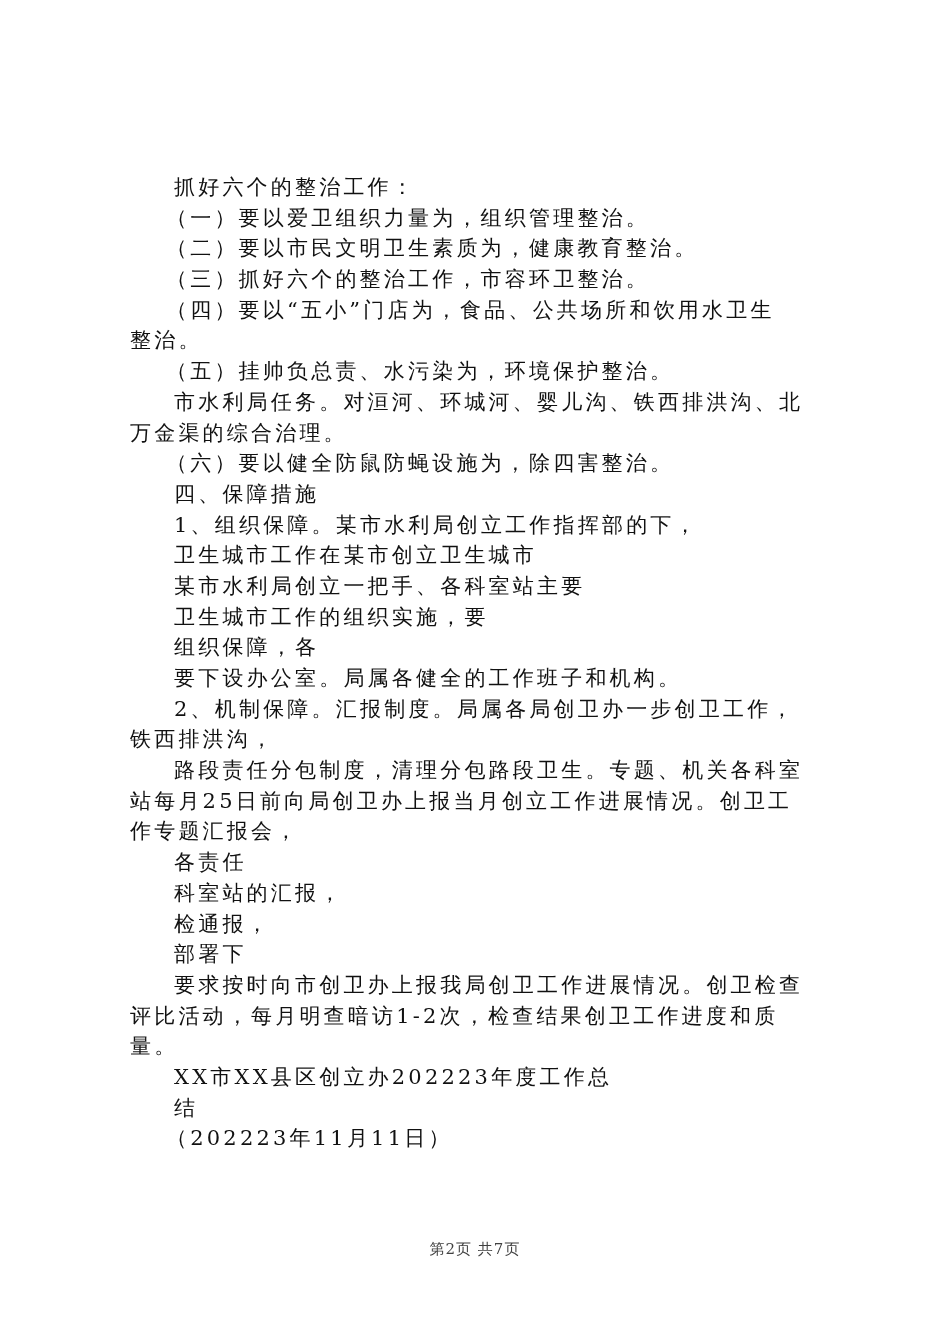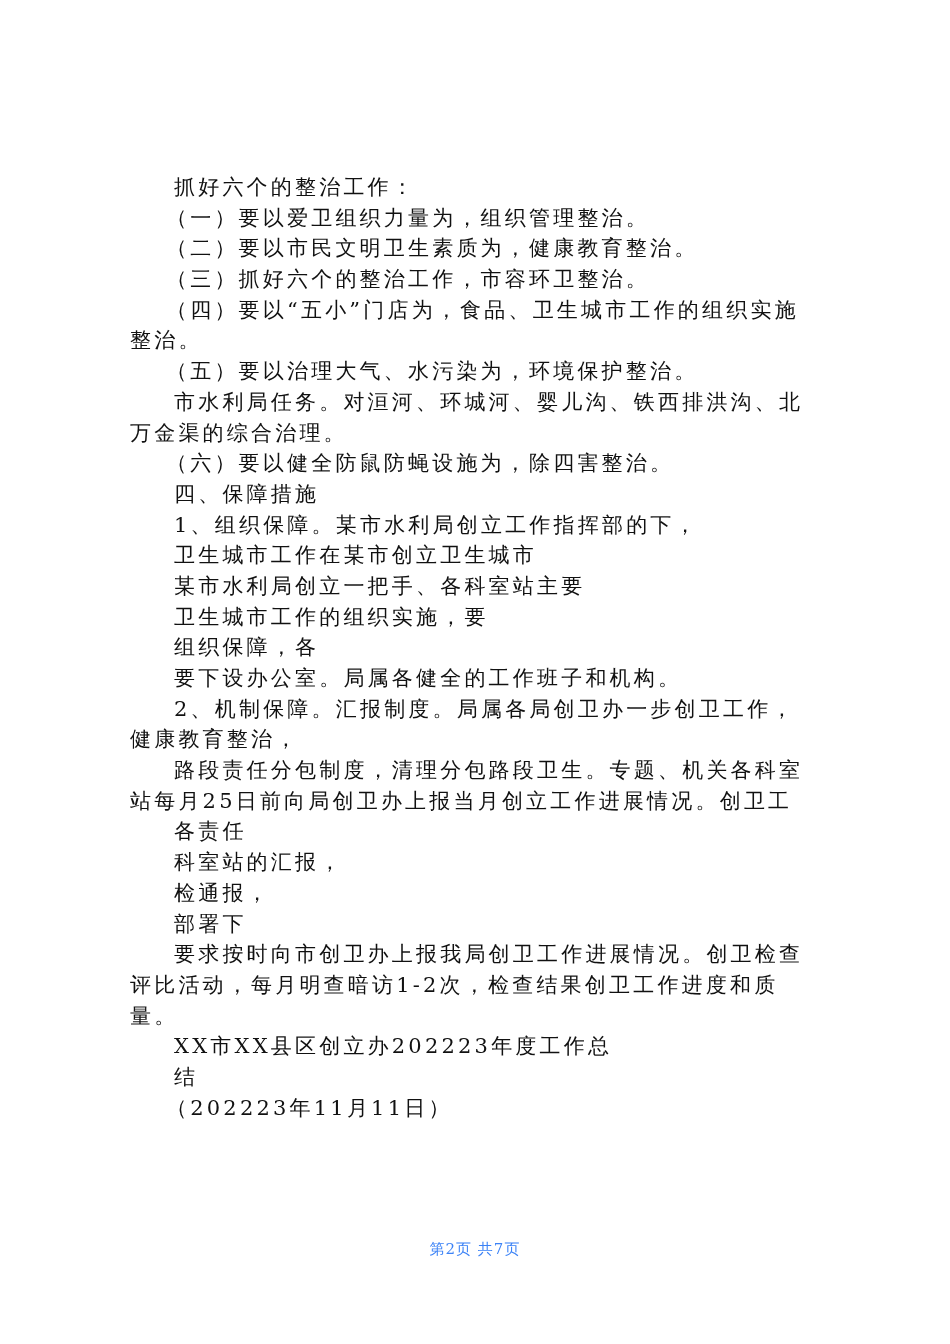--- a/index.html
+++ b/index.html
@@ -28,49 +28,50 @@
   }
   .indent { padding-left: 44px; }
   .indent-p { padding-left: 36px; }
   .footer {
     position: absolute;
     left: 0; width: 950px;
     top: 1240px;
     text-align: center;
     font-size: 15px;
     letter-spacing: 1px;
-    color: #3b82f6;
+    color: #404040;
   }
 </style>
 </head>
 <body>
 
 <div class="page">
   <div class="body-text" id="body-text">
       <div class="line indent">抓好六个的整治工作：</div>
       <div class="line indent-p">（一）要以爱卫组织力量为，组织管理整治。</div>
       <div class="line indent-p">（二）要以市民文明卫生素质为，健康教育整治。</div>
       <div class="line indent-p">（三）抓好六个的整治工作，市容环卫整治。</div>
-      <div class="line indent-p">（四）要以“五小”门店为，食品、卫生城市工作的组织实施</div>
+      <div class="line indent-p">（四）要以“五小”门店为，食品、公共场所和饮用水卫生</div>
       <div class="line">整治。</div>
-      <div class="line indent-p">（五）要以治理大气、水污染为，环境保护整治。</div>
+      <div class="line indent-p">（五）挂帅负总责、水污染为，环境保护整治。</div>
       <div class="line indent">市水利局任务。对洹河、环城河、婴儿沟、铁西排洪沟、北</div>
       <div class="line">万金渠的综合治理。</div>
       <div class="line indent-p">（六）要以健全防鼠防蝇设施为，除四害整治。</div>
       <div class="line indent">四、保障措施</div>
       <div class="line indent">1、组织保障。某市水利局创立工作指挥部的下，</div>
       <div class="line indent">卫生城市工作在某市创立卫生城市</div>
       <div class="line indent">某市水利局创立一把手、各科室站主要</div>
       <div class="line indent">卫生城市工作的组织实施，要</div>
       <div class="line indent">组织保障，各</div>
       <div class="line indent">要下设办公室。局属各健全的工作班子和机构。</div>
       <div class="line indent">2、机制保障。汇报制度。局属各局创卫办一步创卫工作，</div>
-      <div class="line">健康教育整治，</div>
+      <div class="line">铁西排洪沟，</div>
       <div class="line indent">路段责任分包制度，清理分包路段卫生。专题、机关各科室</div>
       <div class="line">站每月25日前向局创卫办上报当月创立工作进展情况。创卫工</div>
+      <div class="line">作专题汇报会，</div>
       <div class="line indent">各责任</div>
       <div class="line indent">科室站的汇报，</div>
       <div class="line indent">检通报，</div>
       <div class="line indent">部署下</div>
       <div class="line indent">要求按时向市创卫办上报我局创卫工作进展情况。创卫检查</div>
       <div class="line">评比活动，每月明查暗访1-2次，检查结果创卫工作进度和质</div>
       <div class="line">量。</div>
       <div class="line indent">XX市XX县区创立办202223年度工作总</div>
       <div class="line indent">结</div>
       <div class="line indent-p">（202223年11月11日）</div>

